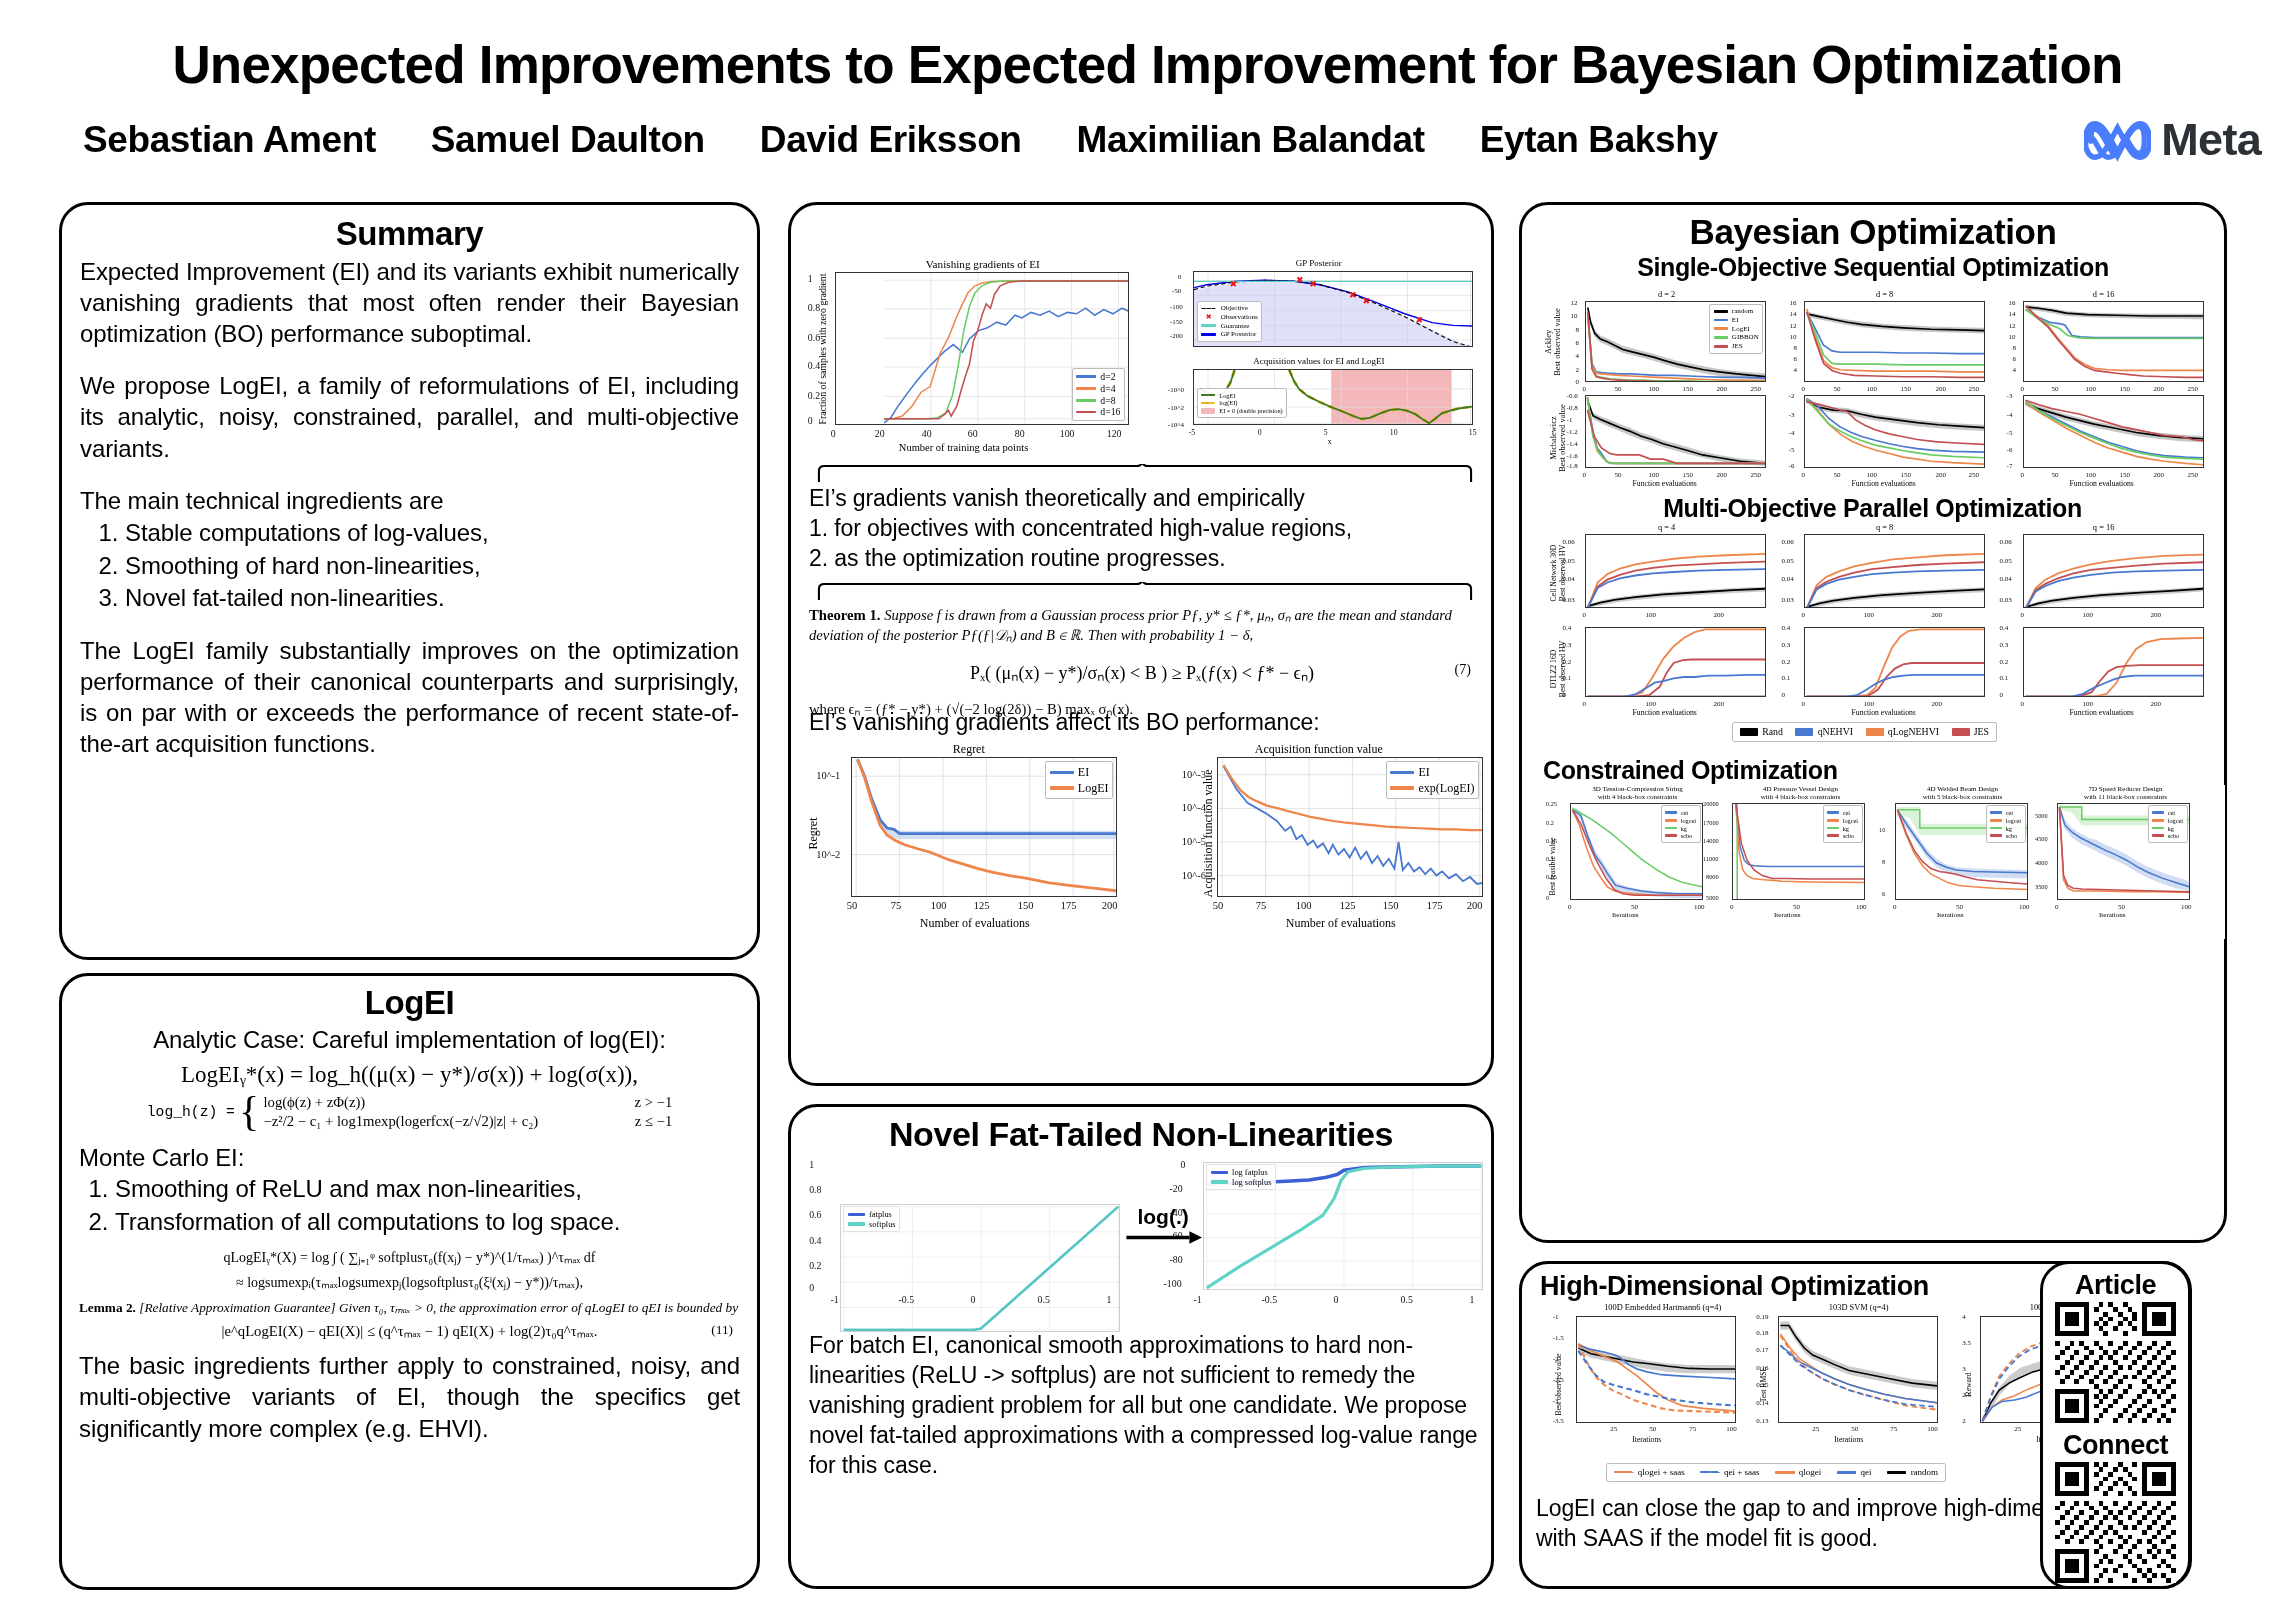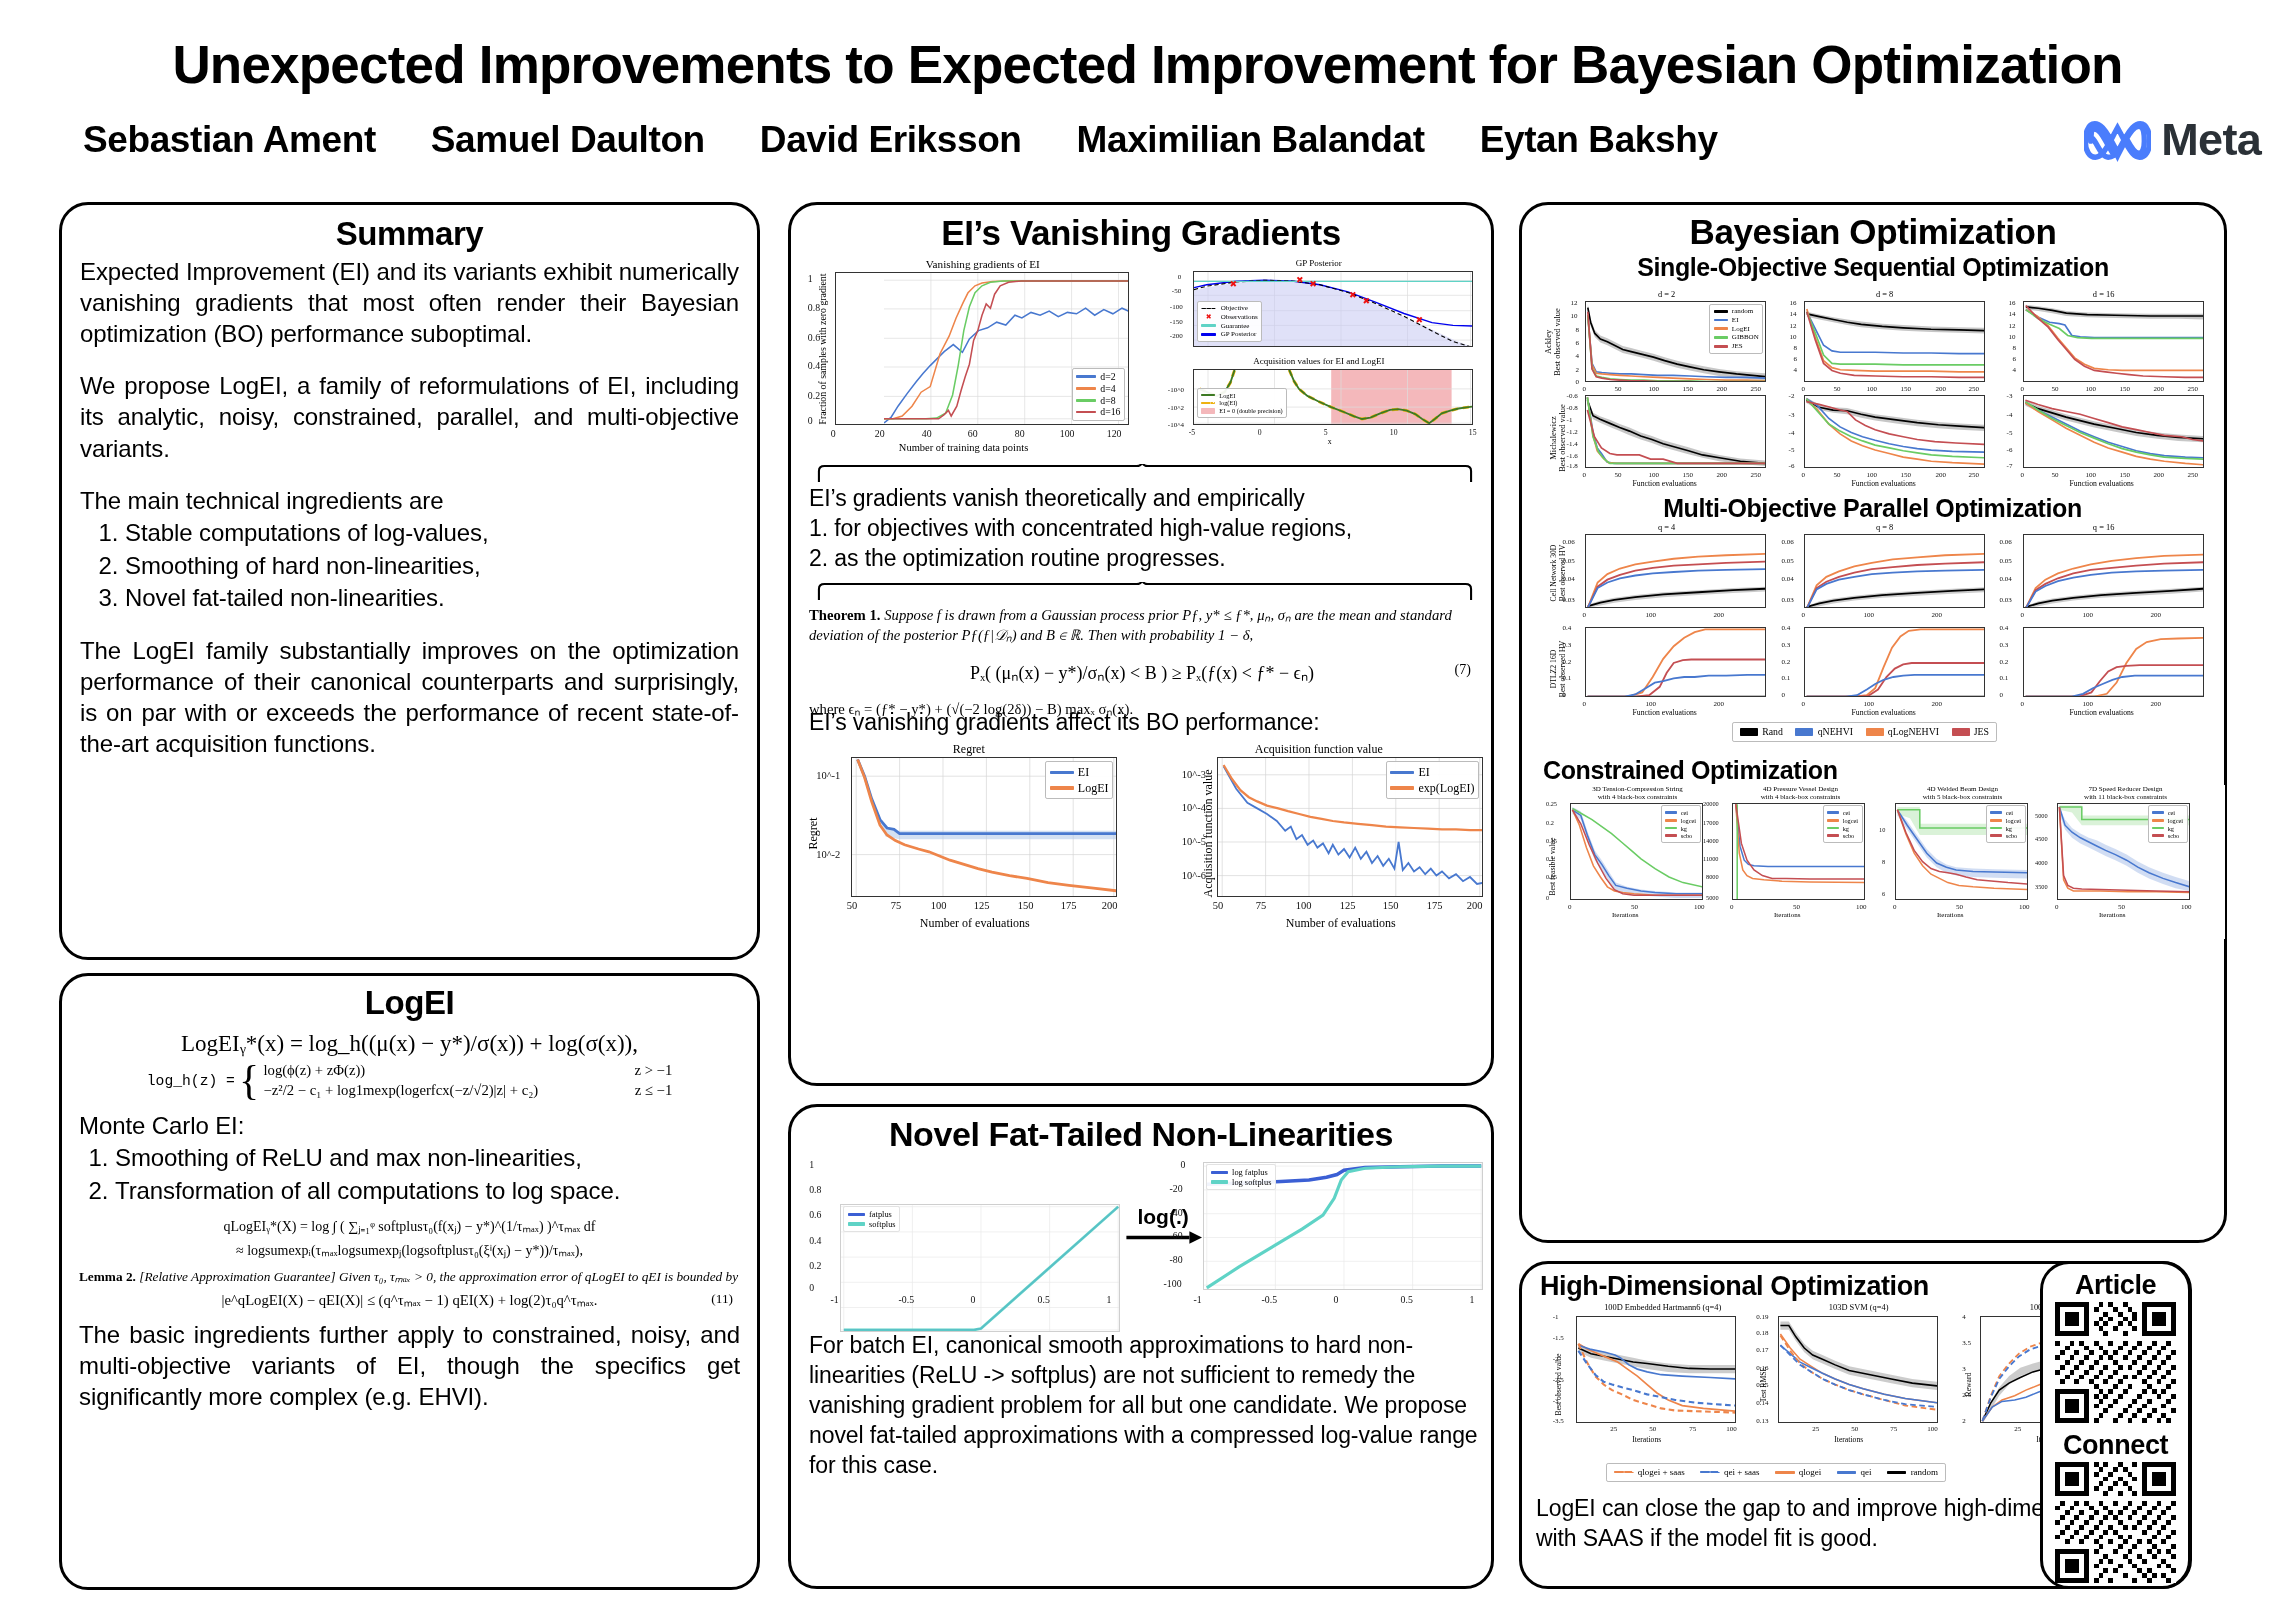--- a/index.html
+++ b/index.html
@@ -108,20 +108,21 @@
       <li>Novel fat-tailed non-linearities.</li>
     </ol>
     <div style="height:19.6px;"></div>
     <div class="body-text">The LogEI family substantially improves on the optimization performance of their canonical counterparts and surprisingly, is on par with or exceeds the performance of recent state-of-the-art acquisition functions.</div>
   </div>
 </div>
 
 <div class="panel" id="panel-logei">
   <div class="panel-title" style="margin-top:8.4px;">LogEI</div>
   <div style="padding:1.4px 17px 0 17px;">
+    <div class="body-text" style="text-align:center;">Analytic Case: Careful implementation of log(EI):</div>
 
     <div class="eq" style="font-size:23px; margin-top:7px;">LogEIᵧ*(x) = log_h((μ(x) − y*)/σ(x)) + log(σ(x)),</div>
 
     <div style="display:flex; align-items:center; justify-content:center; margin-top:5.6px; gap:4.2px;">
       <span class="mono" style="font-size:14.7px;">log_h(z) =</span>
       <span style="font-size:42px; line-height:0.8; font-family:'Liberation Serif',serif;">{</span>
       <div style="display:flex; flex-direction:column; gap:2.8px;">
         <div style="display:flex; gap:42px;">
           <span class="serif" style="font-size:14.7px; width:329px;">log(ϕ(z) + zΦ(z))</span>
           <span class="serif" style="font-size:14.7px;">z &gt; −1</span>
@@ -149,21 +150,20 @@
     <div style="display:flex; align-items:center; justify-content:center; margin-top:4.2px;">
       <span class="serif" style="font-size:14.7px;">|e^qLogEI(X) − qEI(X)| ≤ (q^τₘₐₓ − 1) qEI(X) + log(2)τ₀q^τₘₐₓ.</span>
       <span class="serif" style="font-size:13.3px; position:absolute; right:24px;">(11)</span>
     </div>
 
     <div class="body-text" style="margin-top:9.8px;">The basic ingredients further apply to constrained, noisy, and multi-objective variants of EI, though the specifics get significantly more complex (e.g. EHVI).</div>
   </div>
 </div>
 
 <div class="panel" id="panel-vanish">
-  <div class="panel-title" style="margin-top:8.4px; font-size:35px;">EI’s Vanishing Gradients</div>
 
   <div class="chart" style="position:absolute; left:9.8px; top:53px; width:687px; height:203px;">
 
     <div class="chart-title" style="left:28px; top:0px; width:308px; font-size:11.2px;">Vanishing gradients of EI</div>
     <div class="ax-lab ylab-rot" style="left:-49px; top:91px; width:140px; text-align:center; font-size:9.8px;">Fraction of samples with zero gradient</div>
     <div class="plotbox" id="pb-van" style="left:34px; top:14px; width:294px; height:153px;padding-left:48px;">
       <svg width="294" height="153" viewBox="0 0 420 218">
         <g stroke="#dcdcdc" stroke-width="1">
           <line x1="0" y1="10" x2="420" y2="10"></line>
             <line x1="0" y1="51" x2="420" y2="51"></line>

